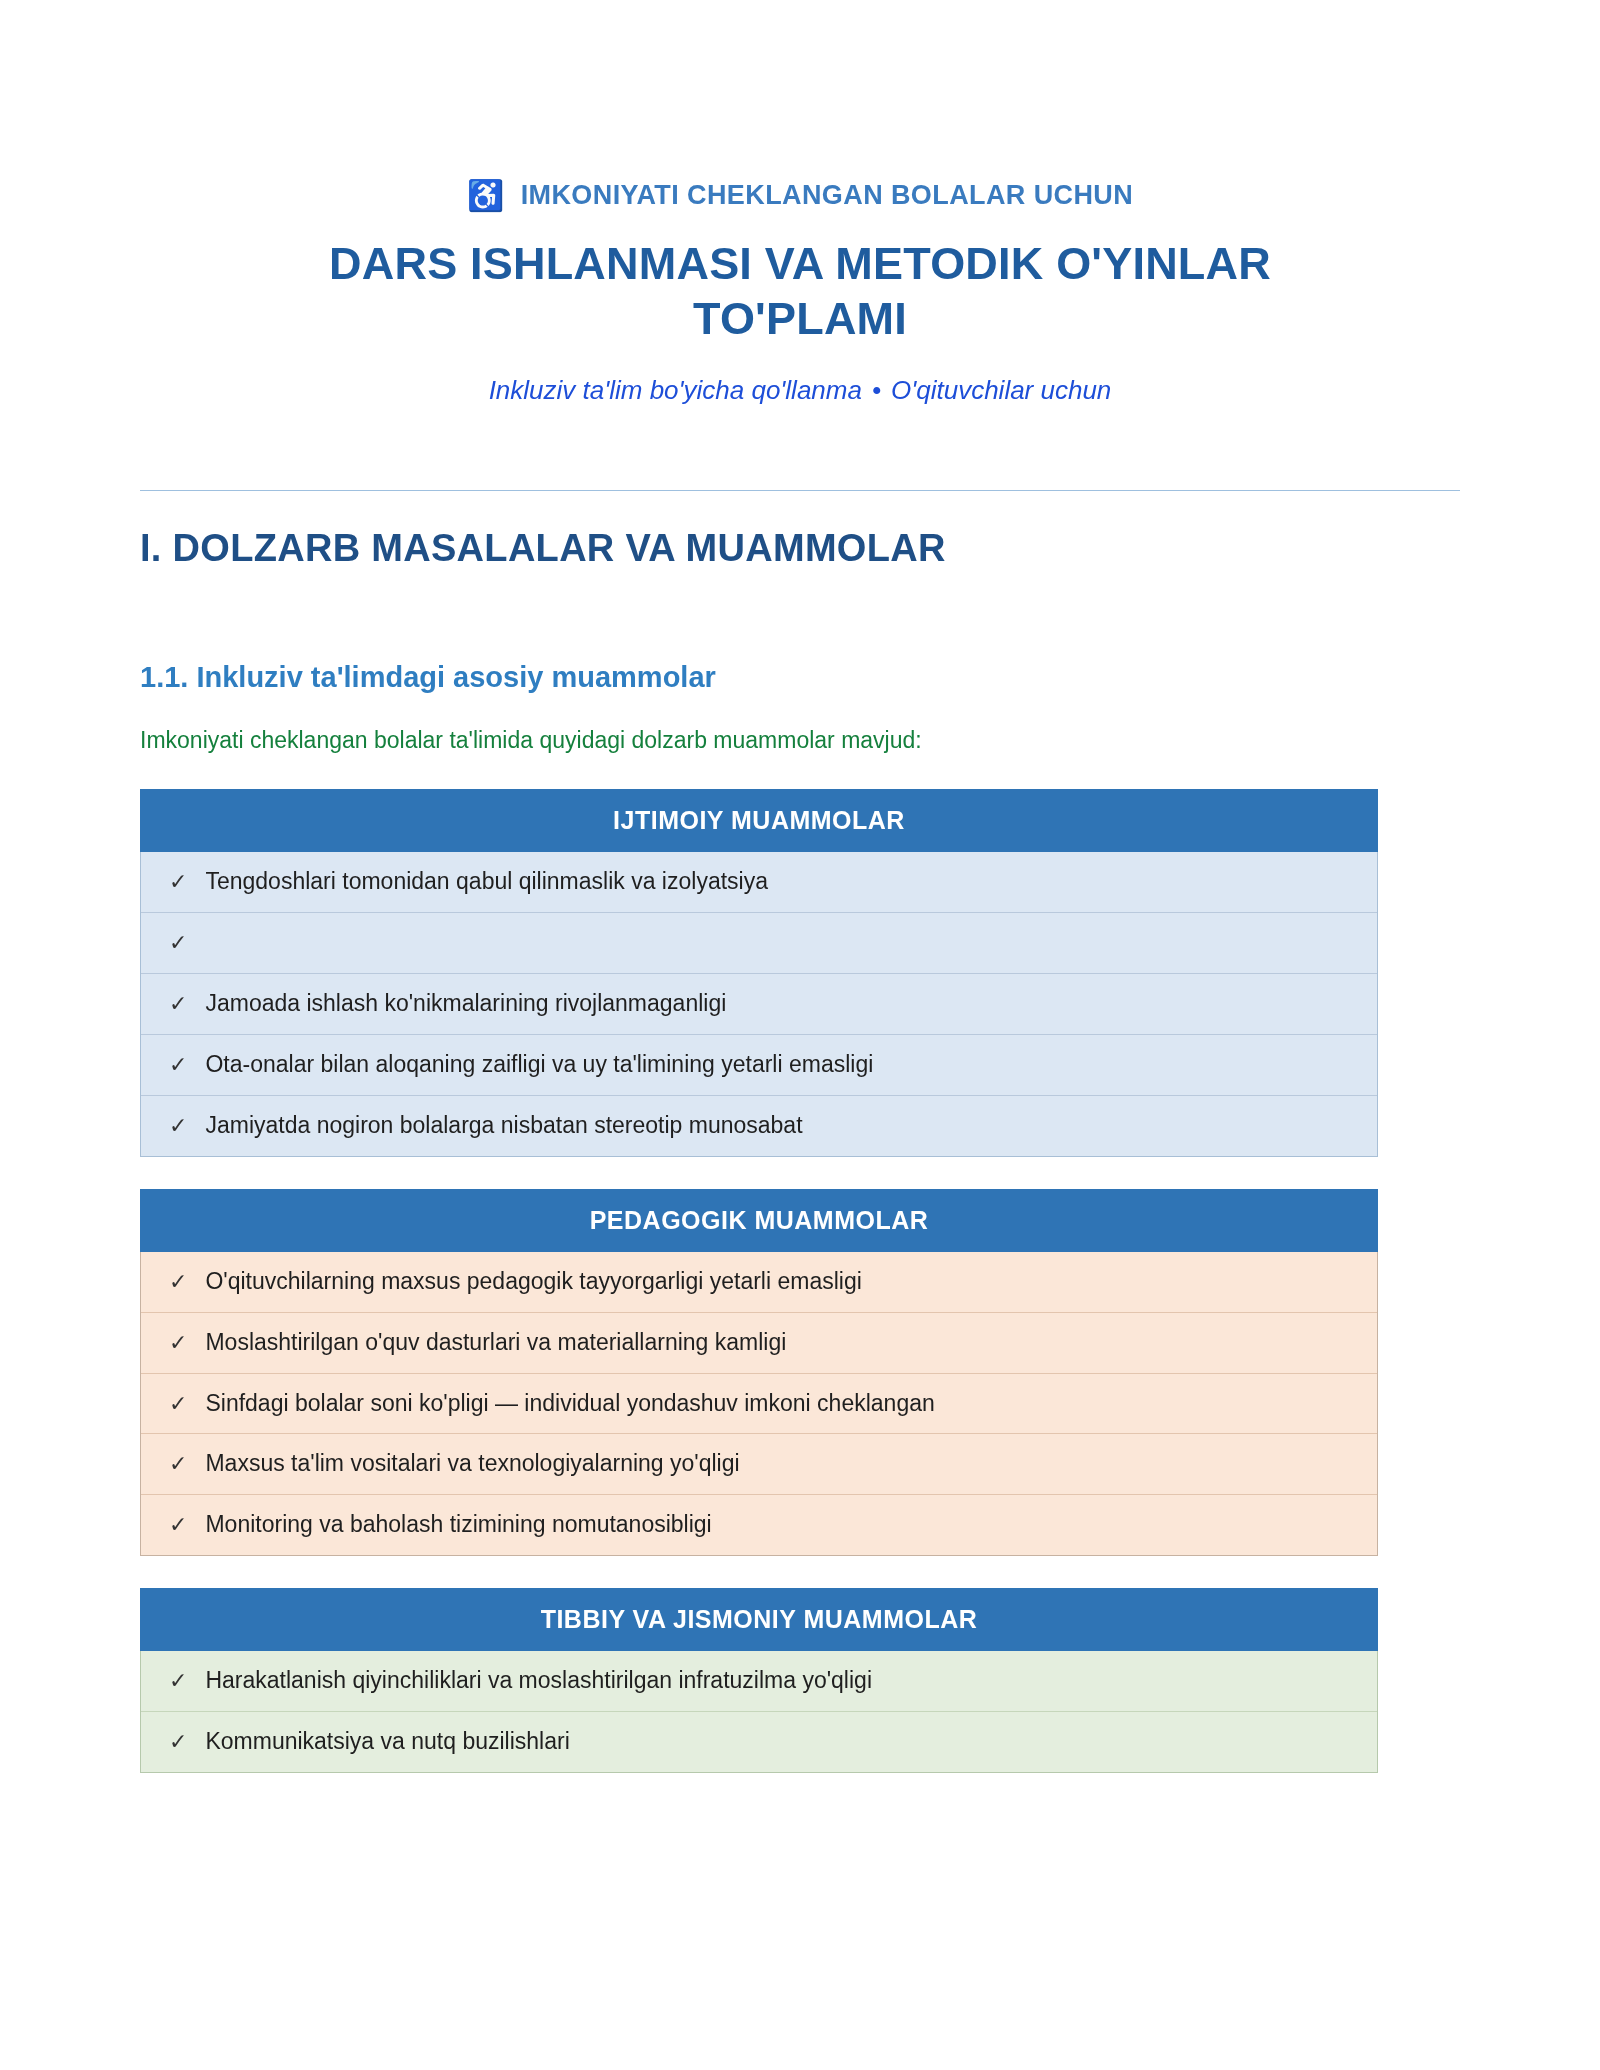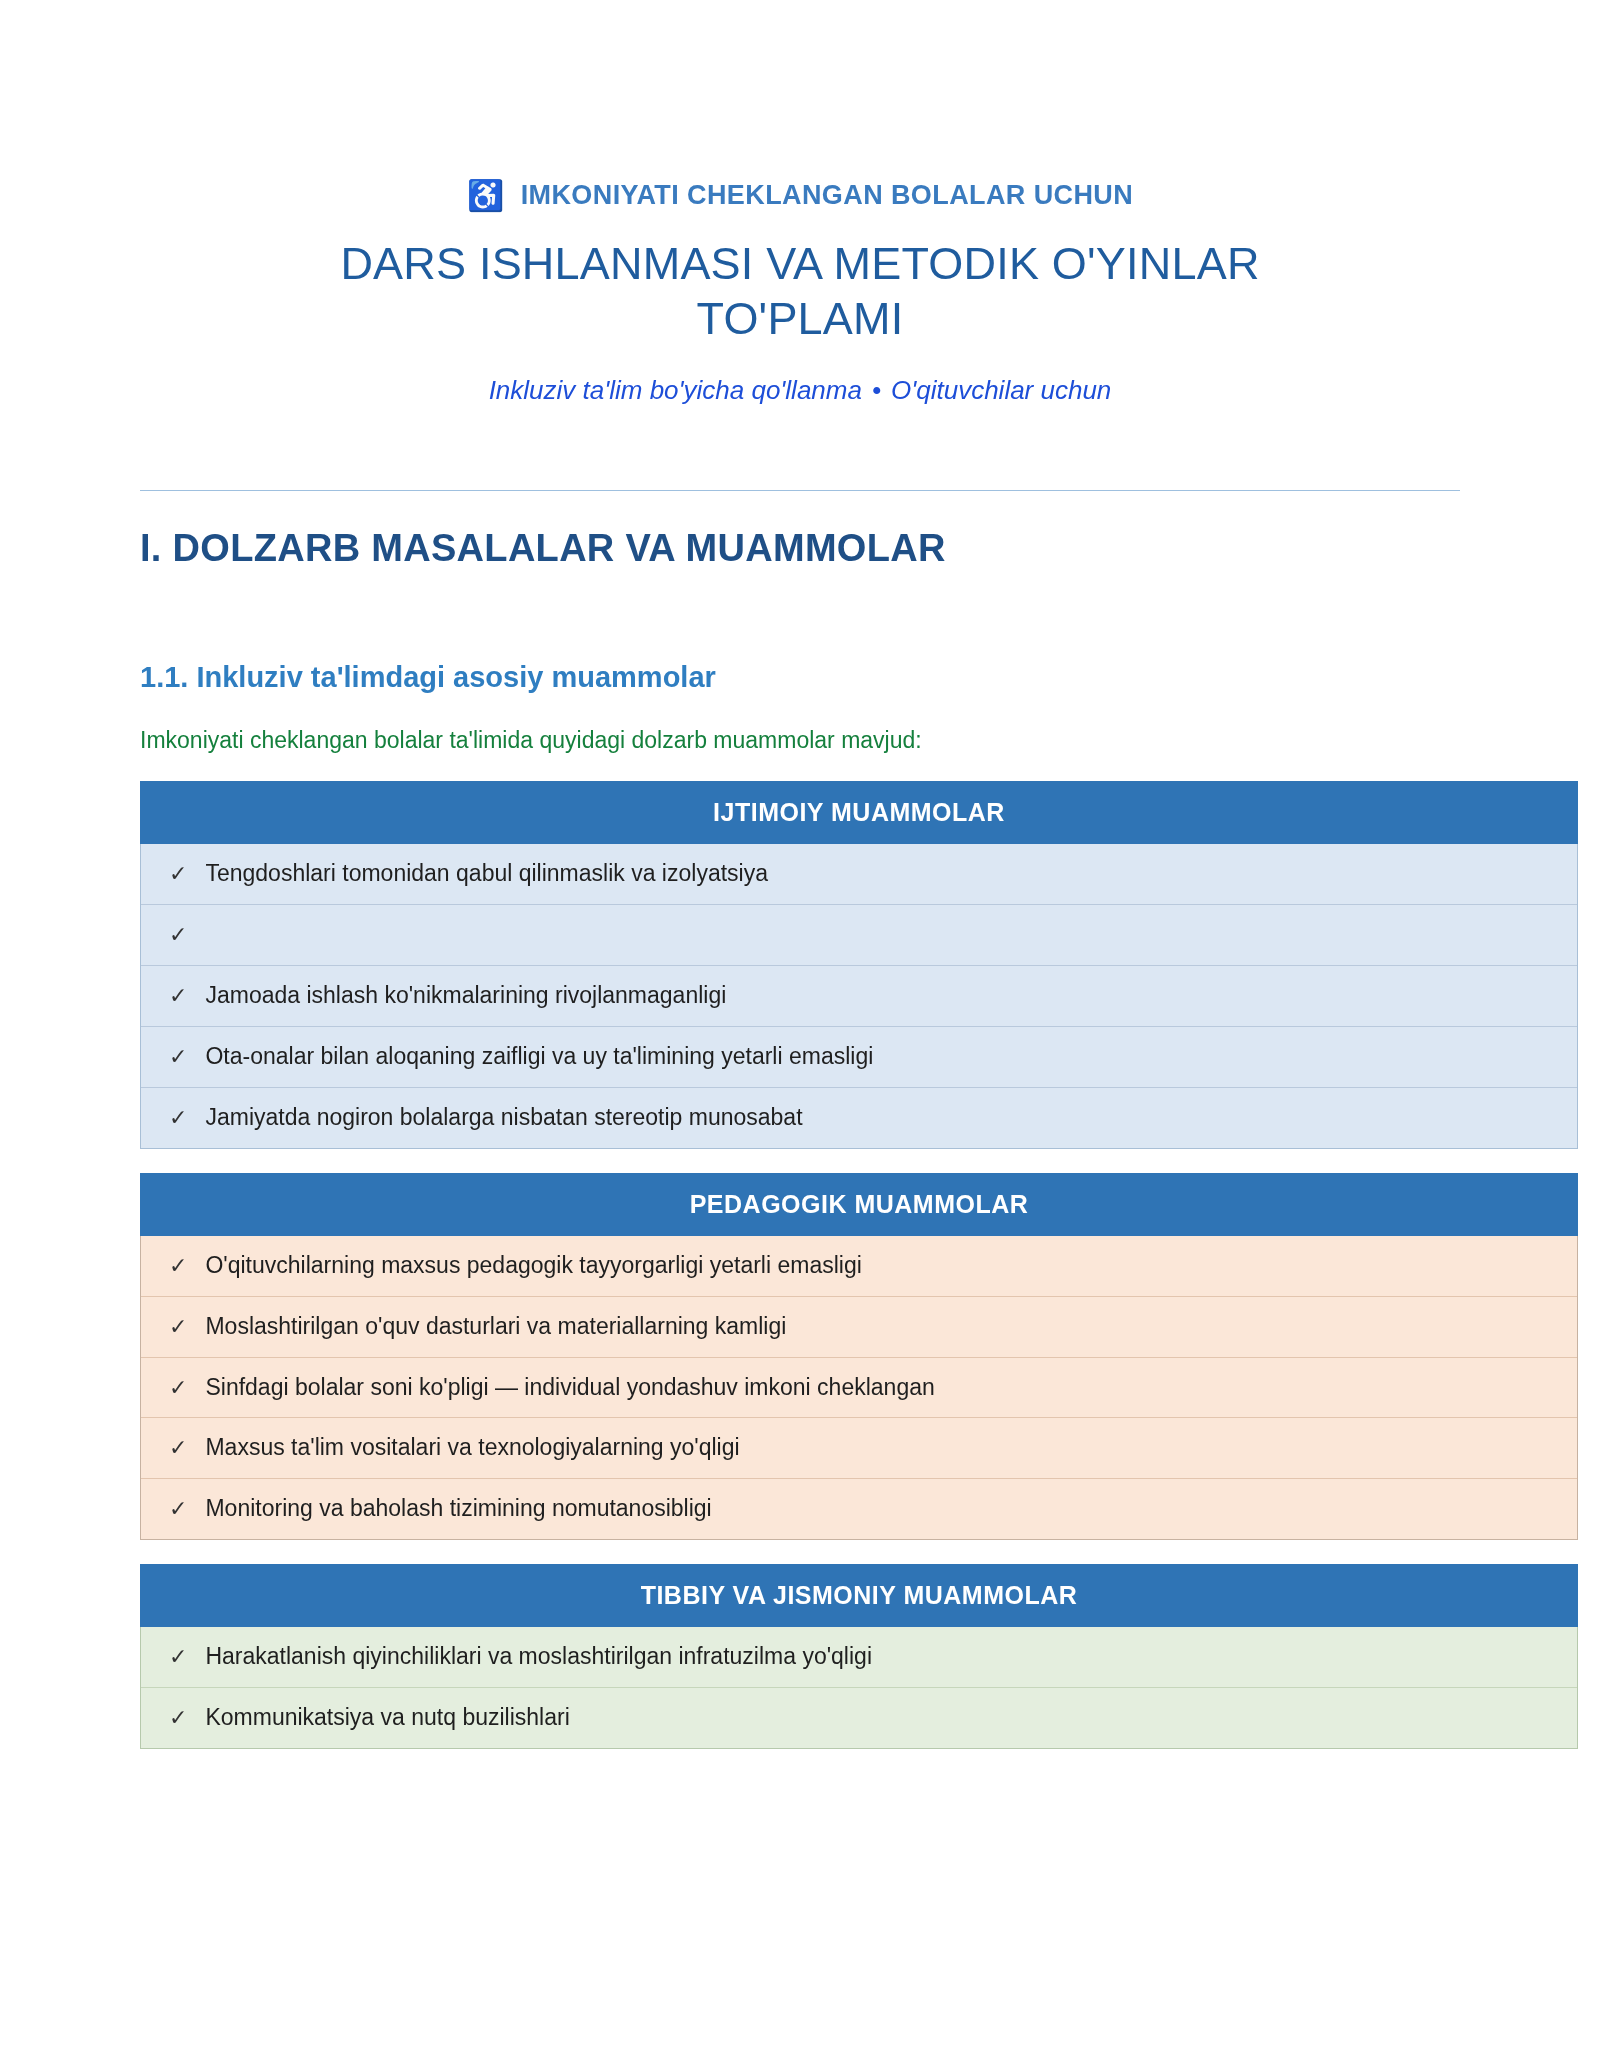--- a/index.html
+++ b/index.html
@@ -39,21 +39,21 @@
   .eyebrow .wheelchair-icon {
     font-size: 30px;
     line-height: 1;
     color: #3a7bbf;
   }
   .doc-title {
     margin: 26px auto 0 auto;
     max-width: 1120px;
     font-size: 45px;
     line-height: 1.22;
-    font-weight: normal;
+    font-weight: bold;
     color: #1f5c9e;
     letter-spacing: 0.2px;
   }
   .doc-subtitle {
     margin-top: 28px;
     font-size: 26px;
     font-style: italic;
     color: #1d4ed8;
   }
   .doc-subtitle .sep {
@@ -81,22 +81,22 @@
   }
   .para {
     margin-top: 22px;
     font-size: 23px;
     line-height: 1.5;
     color: #15803d;
   }
 
   
   .block {
-    margin-top: 24px;
-    width: 1438px;
+    margin-top: 32px;
+    width: 1238px;
   }
   .block-header {
     background: #2f74b5;
     color: #ffffff;
     font-size: 25px;
     font-weight: bold;
     letter-spacing: 0.5px;
     text-align: center;
     padding: 16px 10px;
     border: 1px solid #2f74b5;

